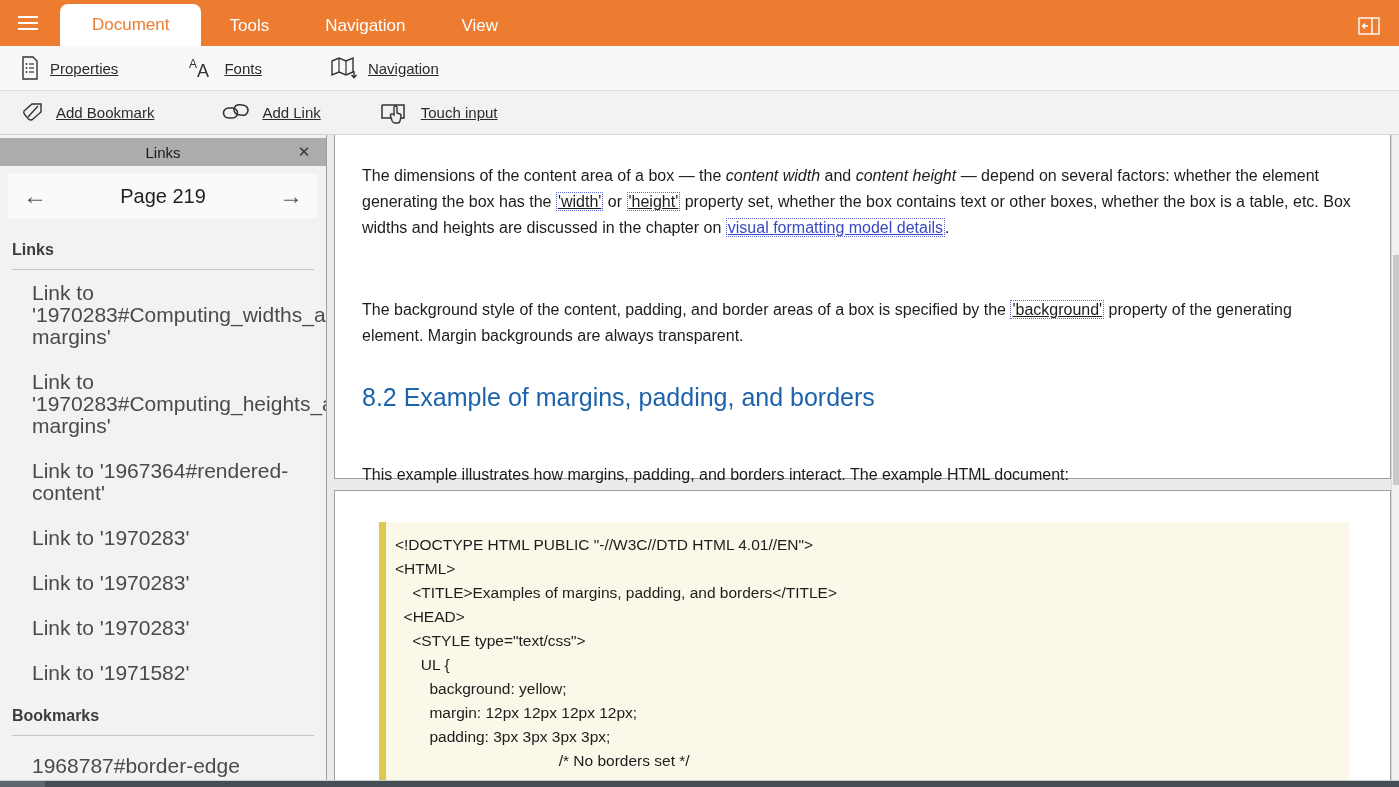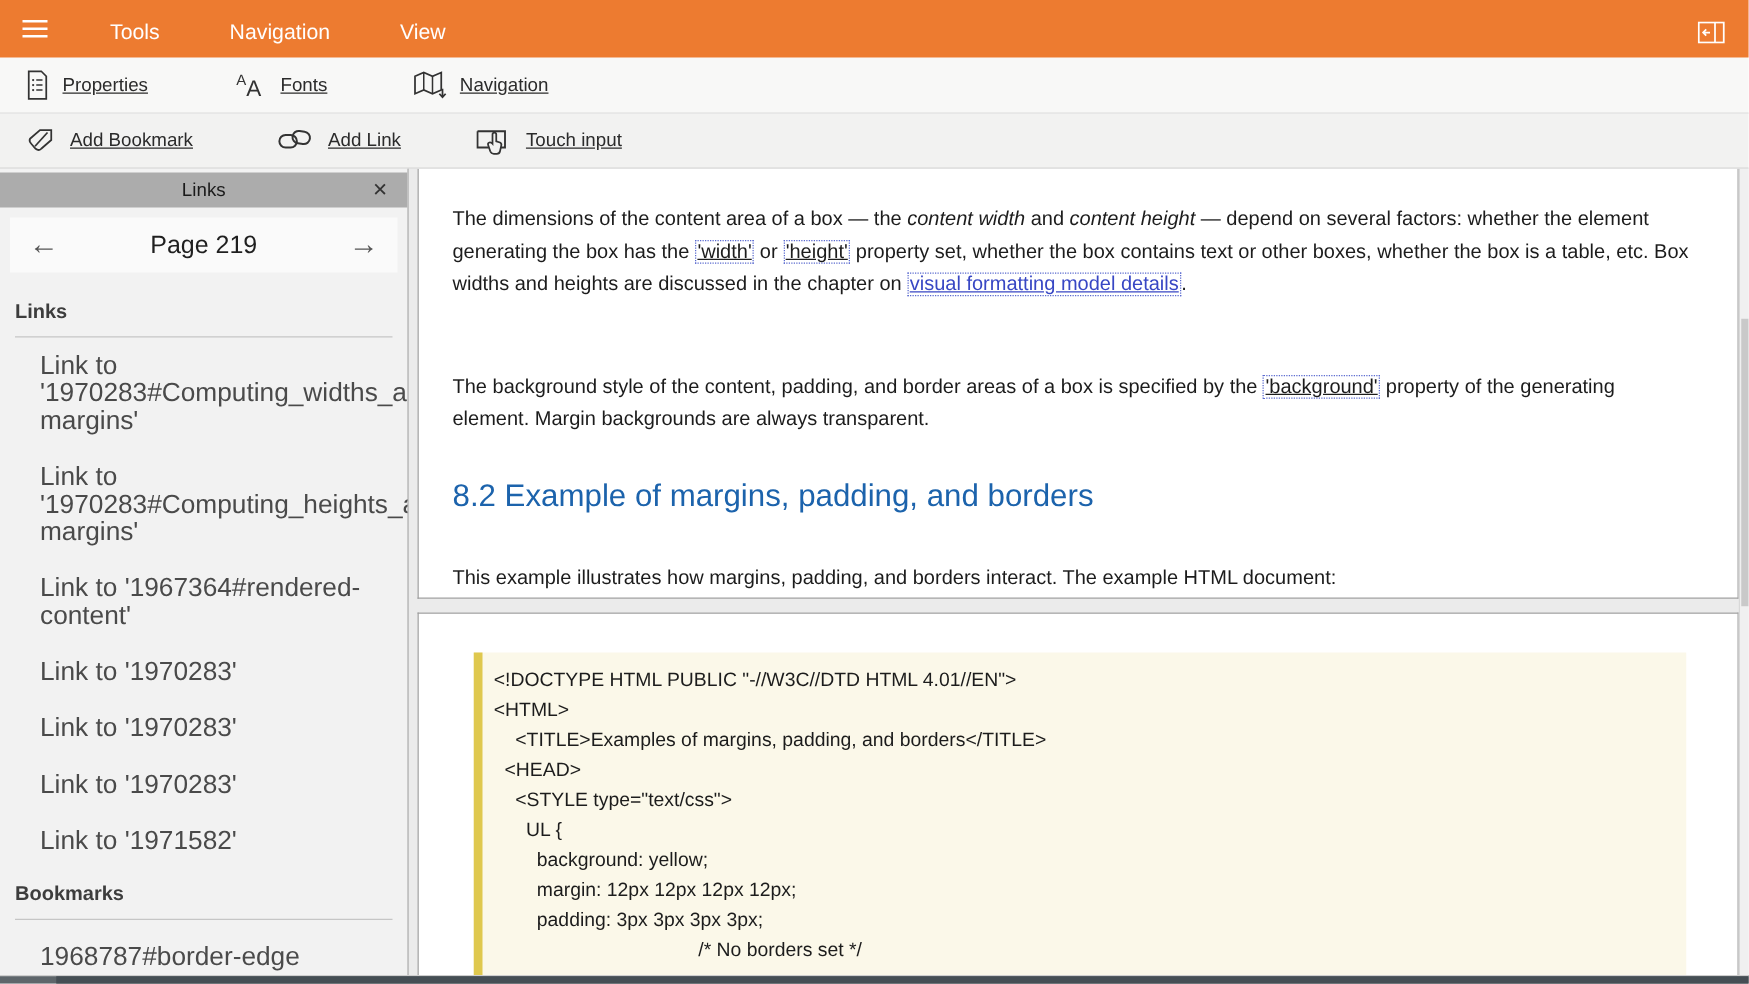--- a/index.html
+++ b/index.html
@@ -62,21 +62,21 @@
   .content { flex:1 1 auto; position:relative; background:#ebebeb; overflow:hidden; }
   .page { position:absolute; left:7px; right:8px; background:#fff; border:1px solid #9f9f9f; }
   .page1 { top:0; height:344px; border-top:none; }
   .page2 { top:355px; bottom:-2px; border-bottom:none; overflow:hidden; }
   .page-inner { padding:0 36px 0 27px; }
 
   .doc-text { font-size:16px; line-height:26px; color:#1c1c1c; }
   .para1 { margin-top:28px; }
   .para2 { margin-top:56px; }
   .doc-heading { margin-top:34px; font-size:25px; font-weight:400; color:#1c63ac; }
-  .para3 { margin-top:38px; }
+  .para3 { margin-top:50px; }
   .it { font-style:italic; }
   .annot { border:1.5px dotted #5b6bd0; padding:0 1px; text-decoration:underline; color:#1c1c1c; cursor:pointer; }
   .annot.blue { color:#3847c4; }
 
   .codeblock { margin:31px 0 0 44px; width:970px; height:280px; background:#fbf8e9; border-left:7px solid #dfc84e;
                padding:11px 0 0 9px; }
   .code-line { font-family:"Liberation Sans", sans-serif; font-size:15.5px; line-height:24px; color:#1c1c1c; white-space:pre; }
 
   
   .vscroll { position:absolute; top:0; right:0; bottom:0; width:8px; background:#f0f0f0; border-left:1px solid #d8d8d8; }
@@ -92,20 +92,23 @@
 <div class="app">
 
 
   <div class="menubar">
     <button class="hamburger" aria-label="Menu">
       <span></span>
         <span></span>
         <span></span>
     </button>
     <div class="tabs">
+      <div class="tab active">
+          <span>Document</span>
+        </div>
       <div class="tab">
           <span>Tools</span>
         </div>
       <div class="tab">
           <span>Navigation</span>
         </div>
       <div class="tab">
           <span>View</span>
         </div>
     </div>

